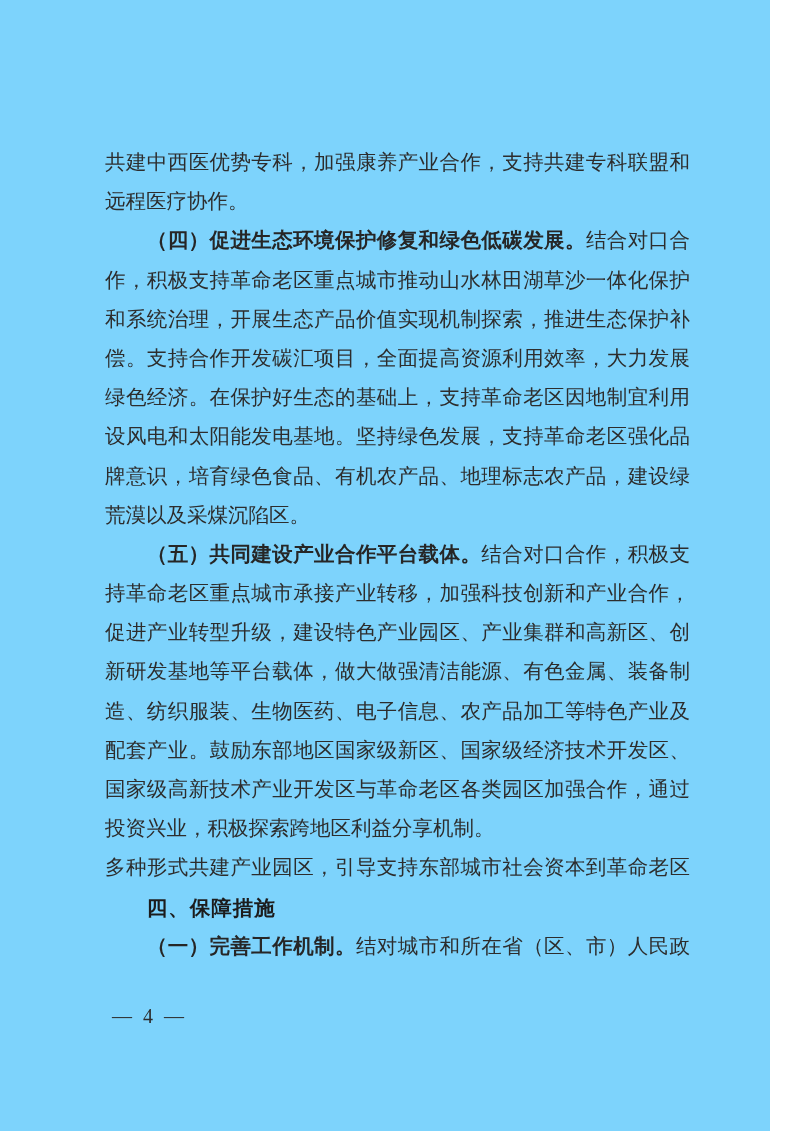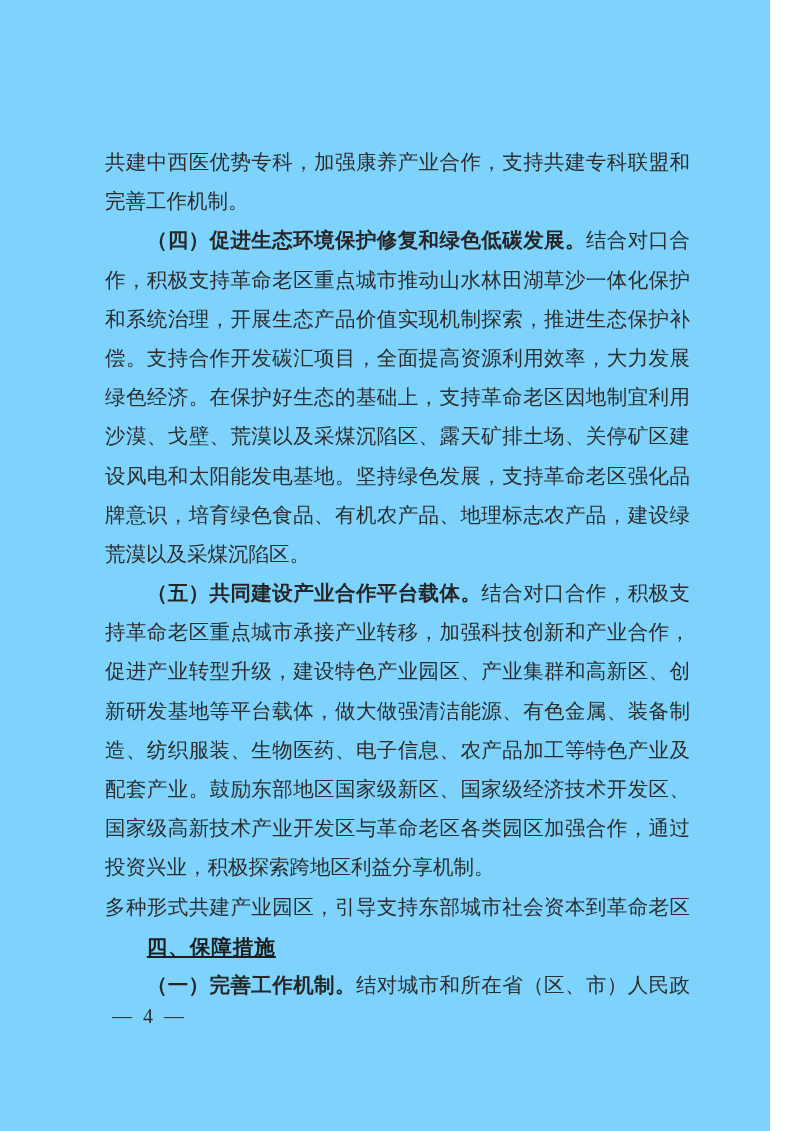--- a/index.html
+++ b/index.html
@@ -43,46 +43,44 @@
   }
   .seg-lead {
     font-weight: 700;
     color: #262626;
   }
   .seg-heading {
     font-family: "Liberation Sans", "DejaVu Sans", sans-serif;
     font-weight: 700;
     color: #1c1c1c;
     letter-spacing: 1px;
-    text-decoration: underline;
   }
   .footer {
     position: absolute;
     left: 112px;
     top: 1002px;
     font-size: 20px;
     line-height: 28px;
     color: #2d2d2d;
     letter-spacing: 3px;
     font-family: "Liberation Serif", "DejaVu Serif", serif;
   }
 </style>
 </head>
 <body>
 
 <div class="page">
   <div class="doc-body">
       <div class="line fill"><span class="seg-body">共建中西医优势专科，加强康养产业合作，支持共建专科联盟和</span></div>
-      <div class="line"><span class="seg-body">完善工作机制。</span></div>
+      <div class="line"><span class="seg-body">远程医疗协作。</span></div>
       <div class="line indent fill"><span class="seg-lead">（四）促进生态环境保护修复和绿色低碳发展。</span><span class="seg-body">结合对口合</span></div>
       <div class="line fill"><span class="seg-body">作，积极支持革命老区重点城市推动山水林田湖草沙一体化保护</span></div>
       <div class="line fill"><span class="seg-body">和系统治理，开展生态产品价值实现机制探索，推进生态保护补</span></div>
       <div class="line fill"><span class="seg-body">偿。支持合作开发碳汇项目，全面提高资源利用效率，大力发展</span></div>
       <div class="line fill"><span class="seg-body">绿色经济。在保护好生态的基础上，支持革命老区因地制宜利用</span></div>
-      <div class="line fill"><span class="seg-body">沙漠、戈壁、荒漠以及采煤沉陷区、露天矿排土场、关停矿区建</span></div>
       <div class="line fill"><span class="seg-body">设风电和太阳能发电基地。坚持绿色发展，支持革命老区强化品</span></div>
       <div class="line fill"><span class="seg-body">牌意识，培育绿色食品、有机农产品、地理标志农产品，建设绿</span></div>
       <div class="line"><span class="seg-body">荒漠以及采煤沉陷区。</span></div>
       <div class="line indent fill"><span class="seg-lead">（五）共同建设产业合作平台载体。</span><span class="seg-body">结合对口合作，积极支</span></div>
       <div class="line fill"><span class="seg-body">持革命老区重点城市承接产业转移，加强科技创新和产业合作，</span></div>
       <div class="line fill"><span class="seg-body">促进产业转型升级，建设特色产业园区、产业集群和高新区、创</span></div>
       <div class="line fill"><span class="seg-body">新研发基地等平台载体，做大做强清洁能源、有色金属、装备制</span></div>
       <div class="line fill"><span class="seg-body">造、纺织服装、生物医药、电子信息、农产品加工等特色产业及</span></div>
       <div class="line fill"><span class="seg-body">配套产业。鼓励东部地区国家级新区、国家级经济技术开发区、</span></div>
       <div class="line fill"><span class="seg-body">国家级高新技术产业开发区与革命老区各类园区加强合作，通过</span></div>

